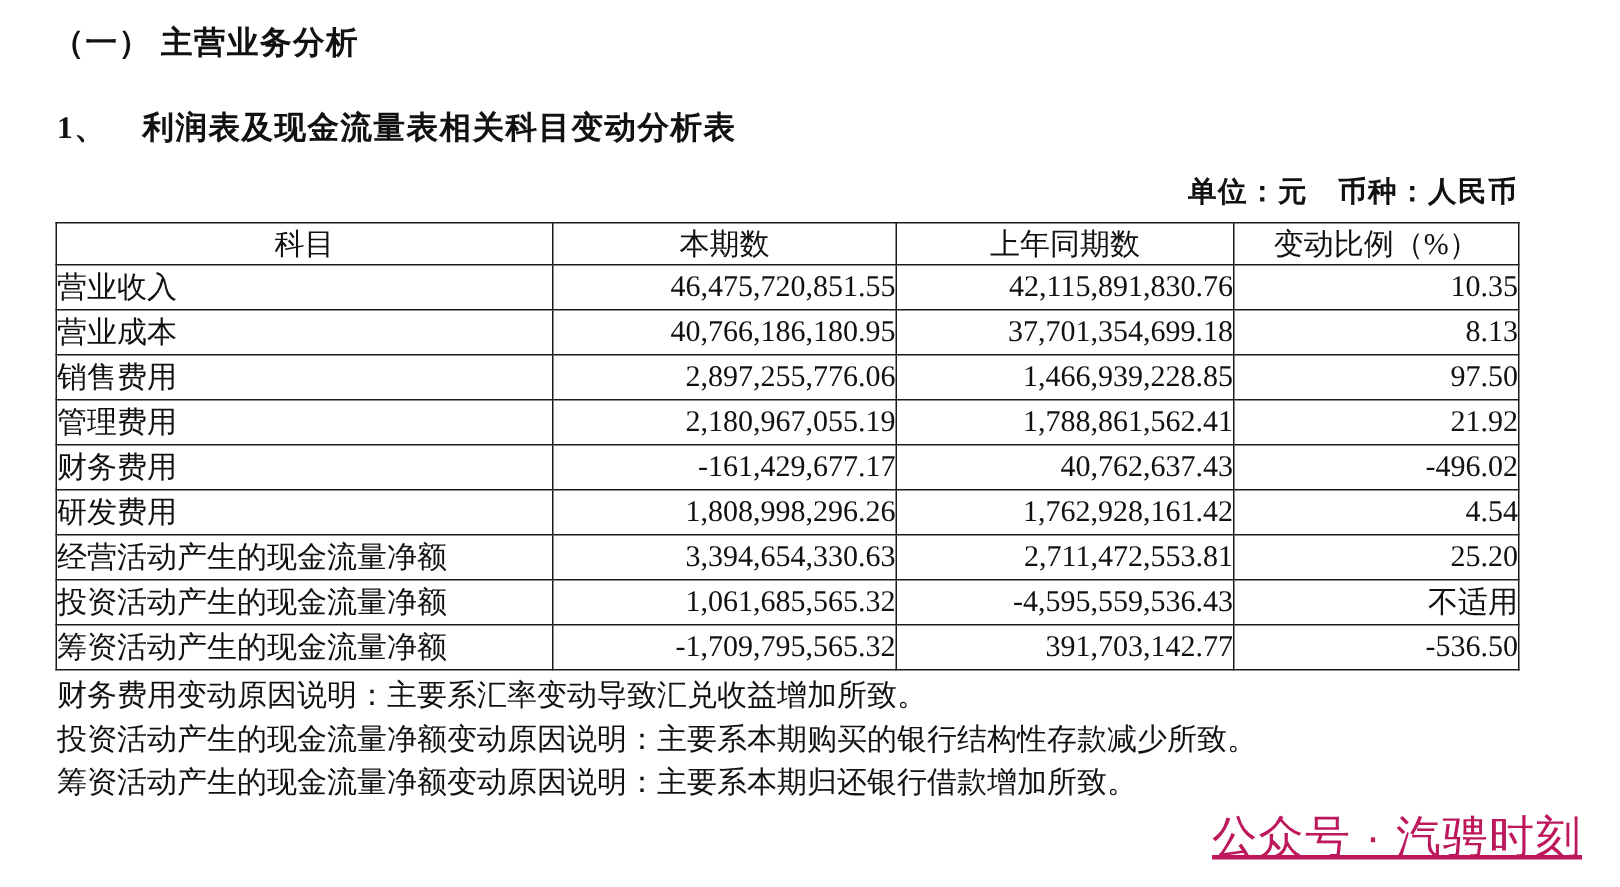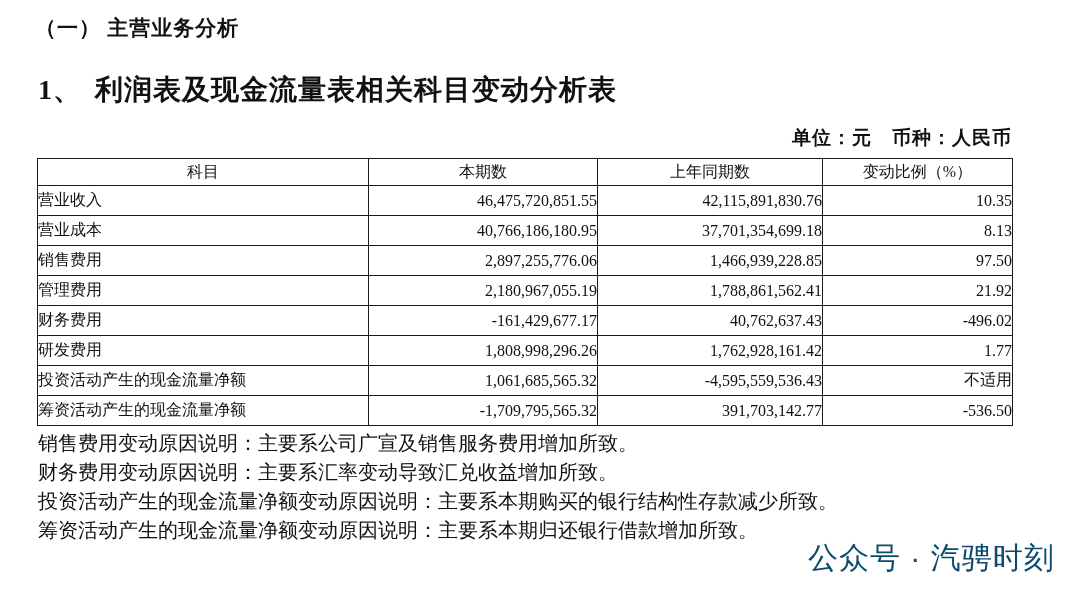--- a/index.html
+++ b/index.html
@@ -19,42 +19,42 @@
     background: #ffffff;
   }
   .h1 {
     margin: 14px 0 12px 35px;
     font-size: 21px;
     font-weight: 700;
     letter-spacing: 1px;
   }
   .h2 {
     margin: 29px 0 0 38px;
-    font-size: 28px;
+    font-size: 21px;
     font-weight: 700;
     letter-spacing: 1px;
   }
   .h2 .num {
     display: inline-block;
     width: 57px;
   }
   .unit-line {
     margin: 16px 68px 0 0;
     text-align: right;
     font-size: 19px;
     font-weight: 700;
     letter-spacing: 1px;
     padding-left: 48px;
   }
   table.fin {
     margin: 7px 0 0 37px;
     width: 975px;
     border-collapse: collapse;
     table-layout: fixed;
-    font-size: 16px;
+    font-size: 20px;
   }
   table.fin th, table.fin td {
     border: 1.5px solid #1a1a1a;
     padding: 0;
     font-weight: 400;
     overflow: hidden;
     white-space: nowrap;
   }
   table.fin th {
     height: 26px;
@@ -154,39 +154,44 @@
       <tr>
         <td class="subject">财务费用</td>
         <td class="num">-161,429,677.17</td>
         <td class="num">40,762,637.43</td>
         <td class="num">-496.02</td>
       </tr>
       <tr>
         <td class="subject">研发费用</td>
         <td class="num">1,808,998,296.26</td>
         <td class="num">1,762,928,161.42</td>
-        <td class="num">1.77</td>
+        <td class="num">4.54</td>
+      </tr>
+      <tr>
+        <td class="subject">经营活动产生的现金流量净额</td>
+        <td class="num">3,394,654,330.63</td>
+        <td class="num">2,711,472,553.81</td>
+        <td class="num">25.20</td>
       </tr>
       <tr>
         <td class="subject">投资活动产生的现金流量净额</td>
         <td class="num">1,061,685,565.32</td>
         <td class="num">-4,595,559,536.43</td>
         <td class="num">不适用</td>
       </tr>
       <tr>
         <td class="subject">筹资活动产生的现金流量净额</td>
         <td class="num">-1,709,795,565.32</td>
         <td class="num">391,703,142.77</td>
         <td class="num">-536.50</td>
       </tr>
     </tbody>
   </table>
 
   <div class="notes">
-    <div class="note-line">销售费用变动原因说明：主要系公司广宣及销售服务费用增加所致。</div>
     <div class="note-line">财务费用变动原因说明：主要系汇率变动导致汇兑收益增加所致。</div>
     <div class="note-line">投资活动产生的现金流量净额变动原因说明：主要系本期购买的银行结构性存款减少所致。</div>
     <div class="note-line">筹资活动产生的现金流量净额变动原因说明：主要系本期归还银行借款增加所致。</div>
   </div>
 
-  <div class="watermark" style="color: #0c4a6e;">公众号 · 汽骋时刻</div>
+  <div class="watermark" style="color: #be185d; text-decoration: underline;">公众号 · 汽骋时刻</div>
 
 </div>
 
 </body></html>

